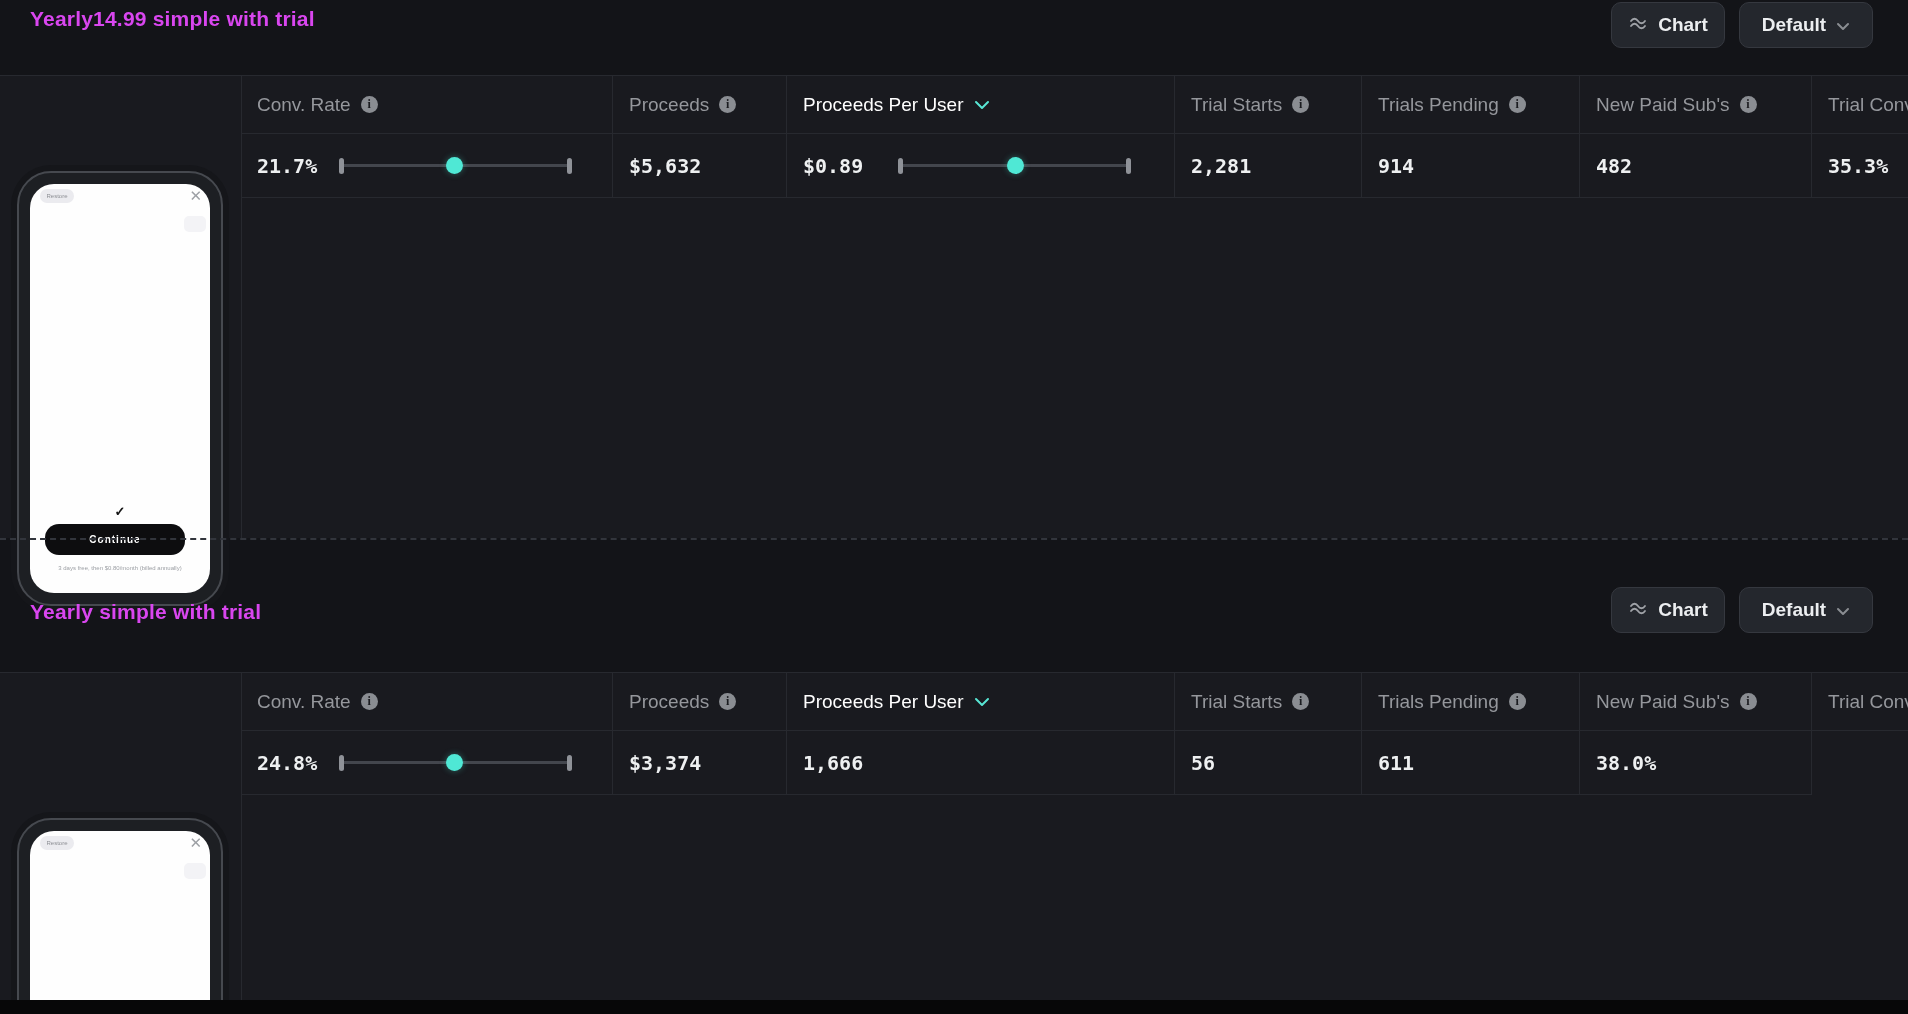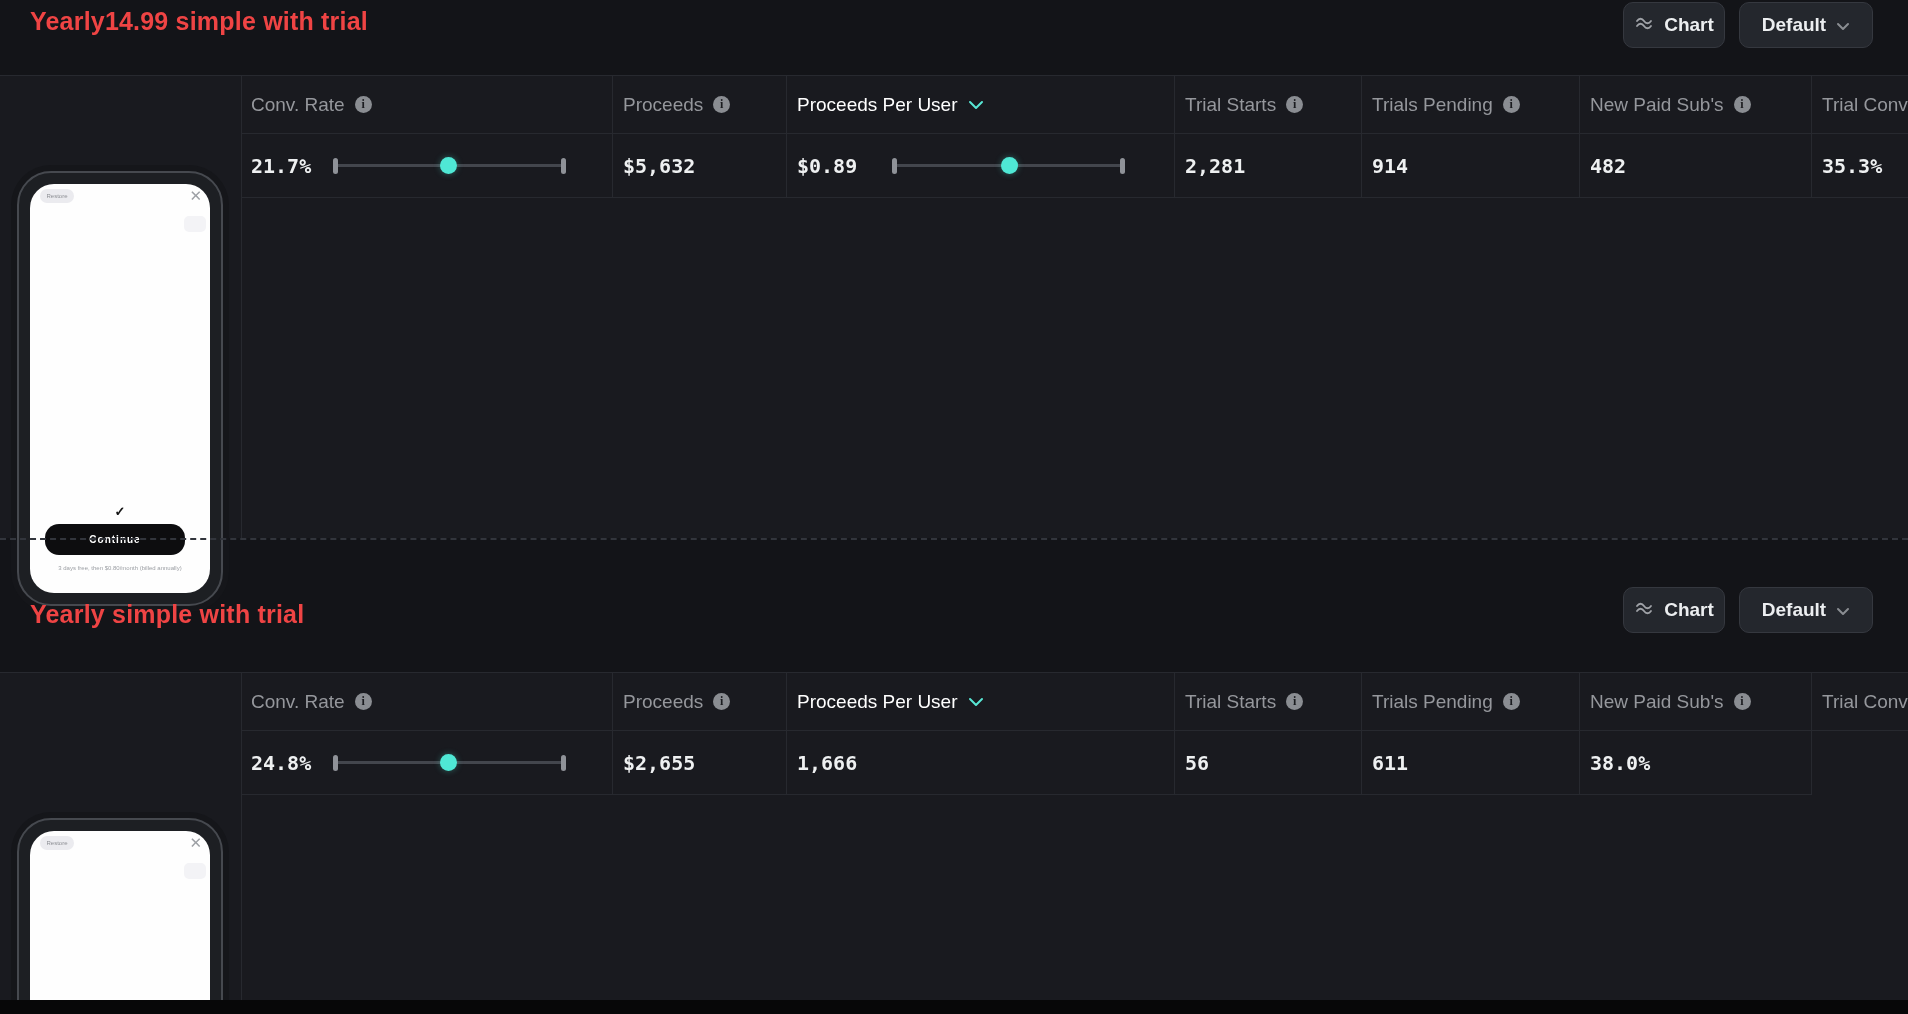--- a/index.html
+++ b/index.html
@@ -9,54 +9,54 @@
     font-family:"Liberation Sans", sans-serif;
     color:#f1f2f4;
     position:relative;
   }
   .section { position:absolute; left:0; width:1908px; }
   #section-0 { top:0; height:538px; }
   #section-1 { top:538px; height:476px; border-top:2px dashed #32353c; }
 
   .section-title {
     position:absolute; left:30px;
-    font-size:25px; font-weight:700; letter-spacing:0.2px; color:#ef4444;
+    font-size:21px; font-weight:700; letter-spacing:0.2px; color:#d946ef;
   }
   #section-0 .section-title { top:7px; }
   #section-1 .section-title { top:60px; }
 
   .toolbar { position:absolute; right:35px; display:flex; gap:14px; }
   #section-0 .toolbar { top:2px; }
   #section-1 .toolbar { top:47px; }
   .btn {
     height:46px; display:flex; align-items:center; justify-content:center; gap:10px;
     background:#24272d; border:1px solid #35383f; border-radius:10px;
     color:#eceef0; font-size:19px; font-weight:700; padding:2px 20px;
     font-family:"Liberation Sans", sans-serif; cursor:pointer;
   }
-  .chart-btn { width:102px; padding:0; }
+  .chart-btn { width:114px; padding:0; }
   .preset-btn { min-width:134px; }
 
   .section-body {
     position:absolute; left:0; width:1908px;
     background:#191a1f; border-top:1px solid #27292f;
   }
   #section-0 .section-body { top:75px; height:463px; }
   #section-1 .section-body { top:132px; height:330px; }
 
   .thumb-divider { position:absolute; left:241px; top:0; bottom:0; width:1px; background:#27292f; }
 
   .metrics-grid {
     position:absolute; left:241px; top:0; width:1871px;
     display:grid;
     grid-template-columns:372px 174px 388px 187px 218px 232px 300px;
     grid-template-rows:58px 64px;
   }
   .cell {
-    display:flex; align-items:center; padding-left:10px;
+    display:flex; align-items:center; padding-left:16px;
     border-right:1px solid #27292f; overflow:hidden; white-space:nowrap;
   }
   .cell:nth-child(7n) { border-right:none; }
   .hcell { border-bottom:1px solid #27292f; gap:10px; }
   .dcell { border-bottom:1px solid #27292f; }
   .hlabel { font-size:19px; color:#95979c; }
   .hlabel.sorted { color:#ffffff; }
   .info-icon {
     width:17px; height:17px; min-width:17px; border-radius:50%;
     background:#8a8d92; color:#1b1c20; font-size:12px; font-weight:700;
@@ -298,21 +298,21 @@
       <div class="cell dcell">
         <span class="value vmin">24.8%</span>
         <span class="slider sl-conv">
           <span class="track"></span>
           <span class="cap left"></span>
           <span class="cap right"></span>
           <span class="knob" style="left: calc(49.5% - 8.5px);"></span>
         </span>
       </div>
       <div class="cell dcell">
-        <span class="value">$2,655</span>
+        <span class="value">$3,374</span>
       </div>
       <div class="cell dcell">
         <span class="value">1,666</span>
       </div>
       <div class="cell dcell">
         <span class="value">56</span>
       </div>
       <div class="cell dcell">
         <span class="value">611</span>
       </div>

